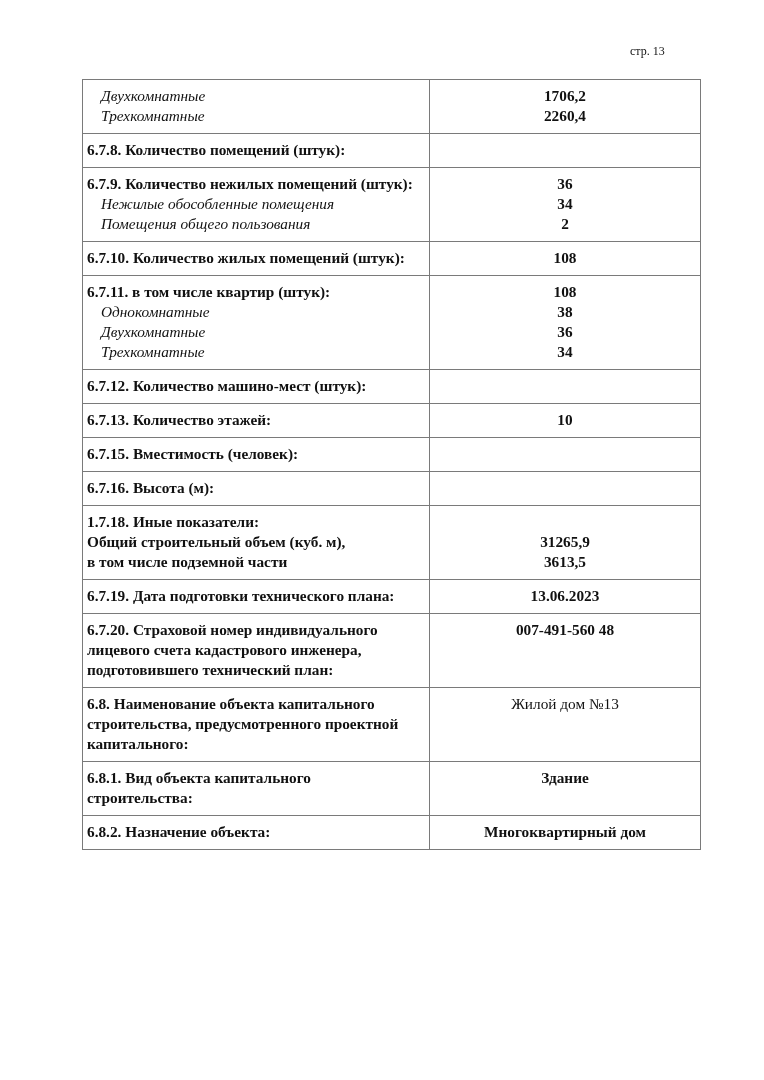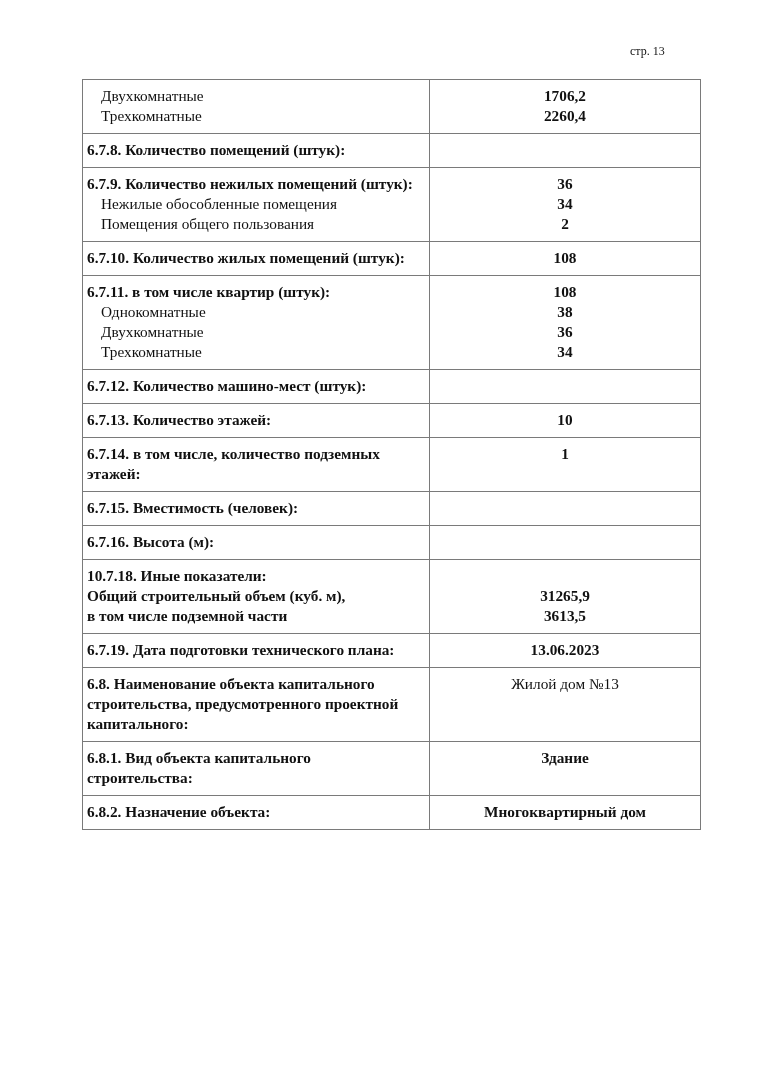--- a/index.html
+++ b/index.html
@@ -5,21 +5,21 @@
   html, body { margin: 0; padding: 0; background: #ffffff; }
   body { width: 764px; height: 1080px; position: relative; overflow: hidden;
          font-family: "Liberation Serif", serif; color: #111; font-size: 15.3px; }
   .page-num { position: absolute; top: 44px; left: 630px; font-size: 12px; }
   table.doc { position: absolute; top: 79px; left: 82px; width: 619px;
               border-collapse: collapse; table-layout: fixed; }
   table.doc td { border: 1.5px solid #7a7a7a; vertical-align: top;
                  padding: 6px 4px 7px 4px; line-height: 20px; }
   td.lab { width: 338px; }
   td.val { text-align: center; }
-  .ind { padding-left: 14px; display: block; }
+  .ind { padding-left: 14px; display: block; font-style: italic; }
   .line { display: block; font-weight: bold; }
   .bold { font-weight: normal; }
   .empty { min-height: 20px; display: block; }
 </style>
 </head>
 <body>
 
 <div class="page-num">стр. 13</div>
 
 <table class="doc">
@@ -87,61 +87,62 @@
       <tr>
         <td class="lab">
           <span class="line">6.7.13. Количество этажей:</span>
         </td>
         <td class="val">
           <span class="line">10</span>
         </td>
       </tr>
       <tr>
         <td class="lab">
-          <span class="line">6.7.14. в том числе, количество подземных</span>
-          <span class="line">этажей:</span>
-        </td>
-        <td class="val">
-          <span class="line">1</span>
-        </td>
-      </tr>
-      <tr>
-        <td class="lab">
           <span class="line">6.7.15. Вместимость (человек):</span>
         </td>
         <td class="val">
           <span class="empty"></span>
         </td>
       </tr>
       <tr>
         <td class="lab">
           <span class="line">6.7.16. Высота (м):</span>
         </td>
         <td class="val">
           <span class="empty"></span>
         </td>
       </tr>
       <tr>
         <td class="lab">
-          <span class="line">10.7.18. Иные показатели:</span>
+          <span class="line">1.7.18. Иные показатели:</span>
           <span class="line">Общий строительный объем (куб. м),</span>
           <span class="line">в том числе подземной части</span>
         </td>
         <td class="val">
           <span class="line">&nbsp;</span>
           <span class="line">31265,9</span>
           <span class="line">3613,5</span>
         </td>
       </tr>
       <tr>
         <td class="lab">
           <span class="line">6.7.19. Дата подготовки технического плана:</span>
         </td>
         <td class="val">
           <span class="line">13.06.2023</span>
+        </td>
+      </tr>
+      <tr>
+        <td class="lab">
+          <span class="line">6.7.20. Страховой номер индивидуального</span>
+          <span class="line">лицевого счета кадастрового инженера,</span>
+          <span class="line">подготовившего технический план:</span>
+        </td>
+        <td class="val">
+          <span class="line">007-491-560 48</span>
         </td>
       </tr>
       <tr>
         <td class="lab">
           <span class="line">6.8. Наименование объекта капитального</span>
           <span class="line">строительства, предусмотренного проектной</span>
           <span class="line">капитального:</span>
         </td>
         <td class="val">
           <span class="line bold">Жилой дом №13</span>

